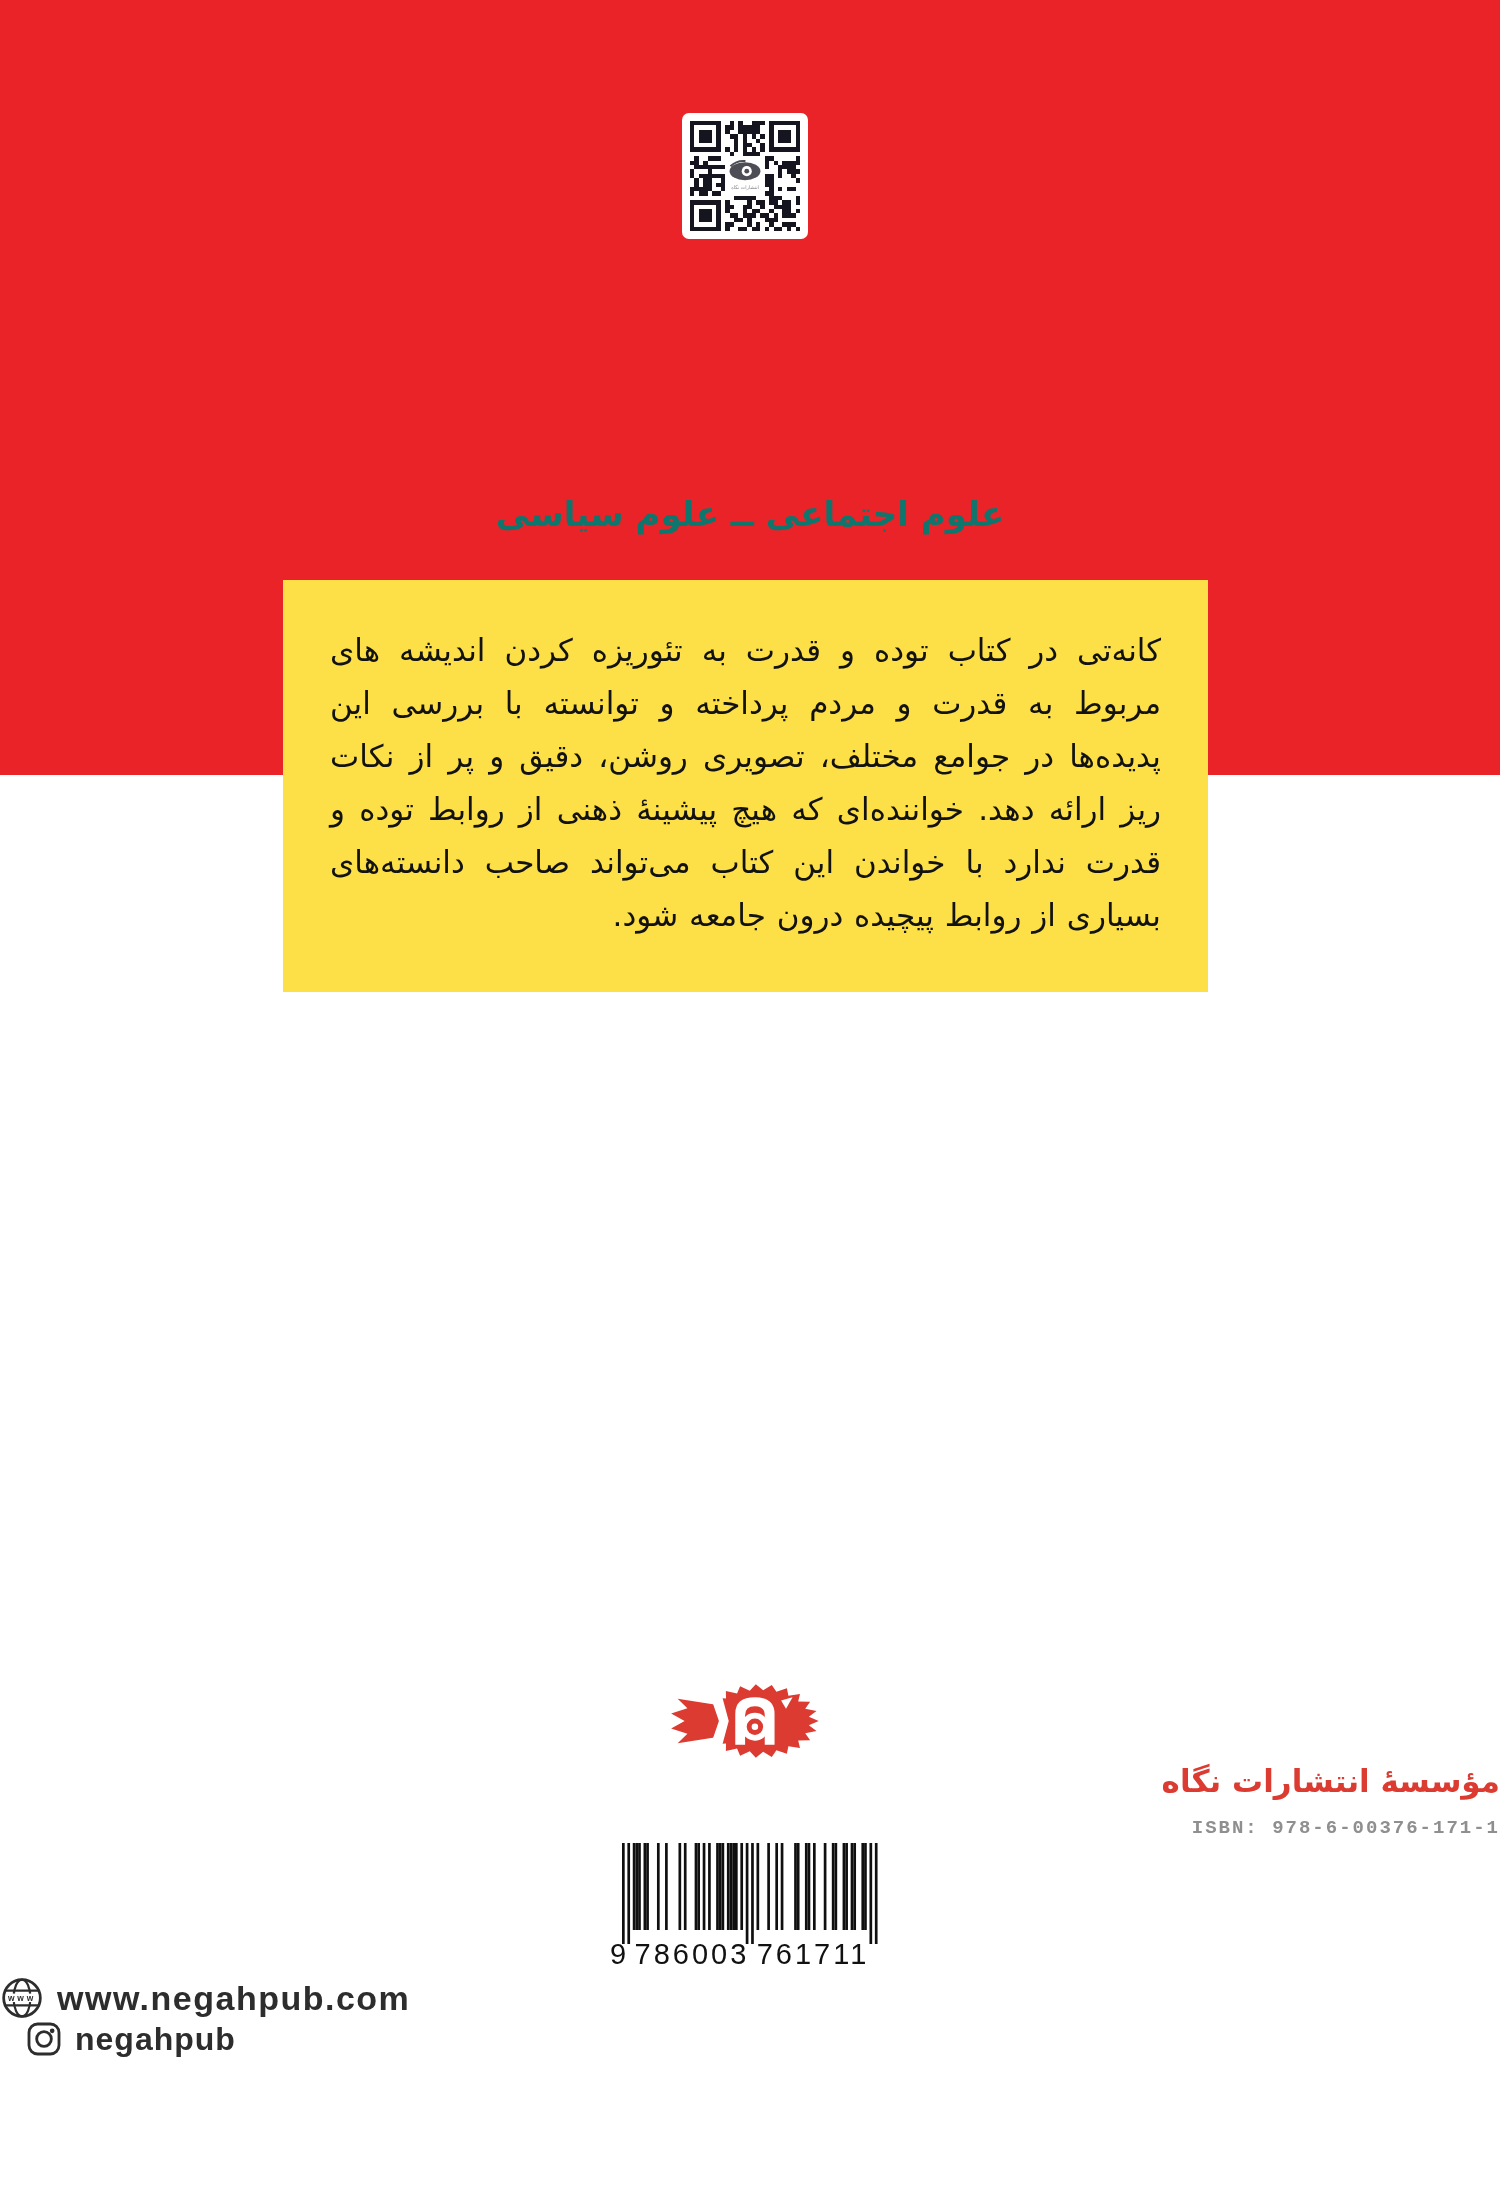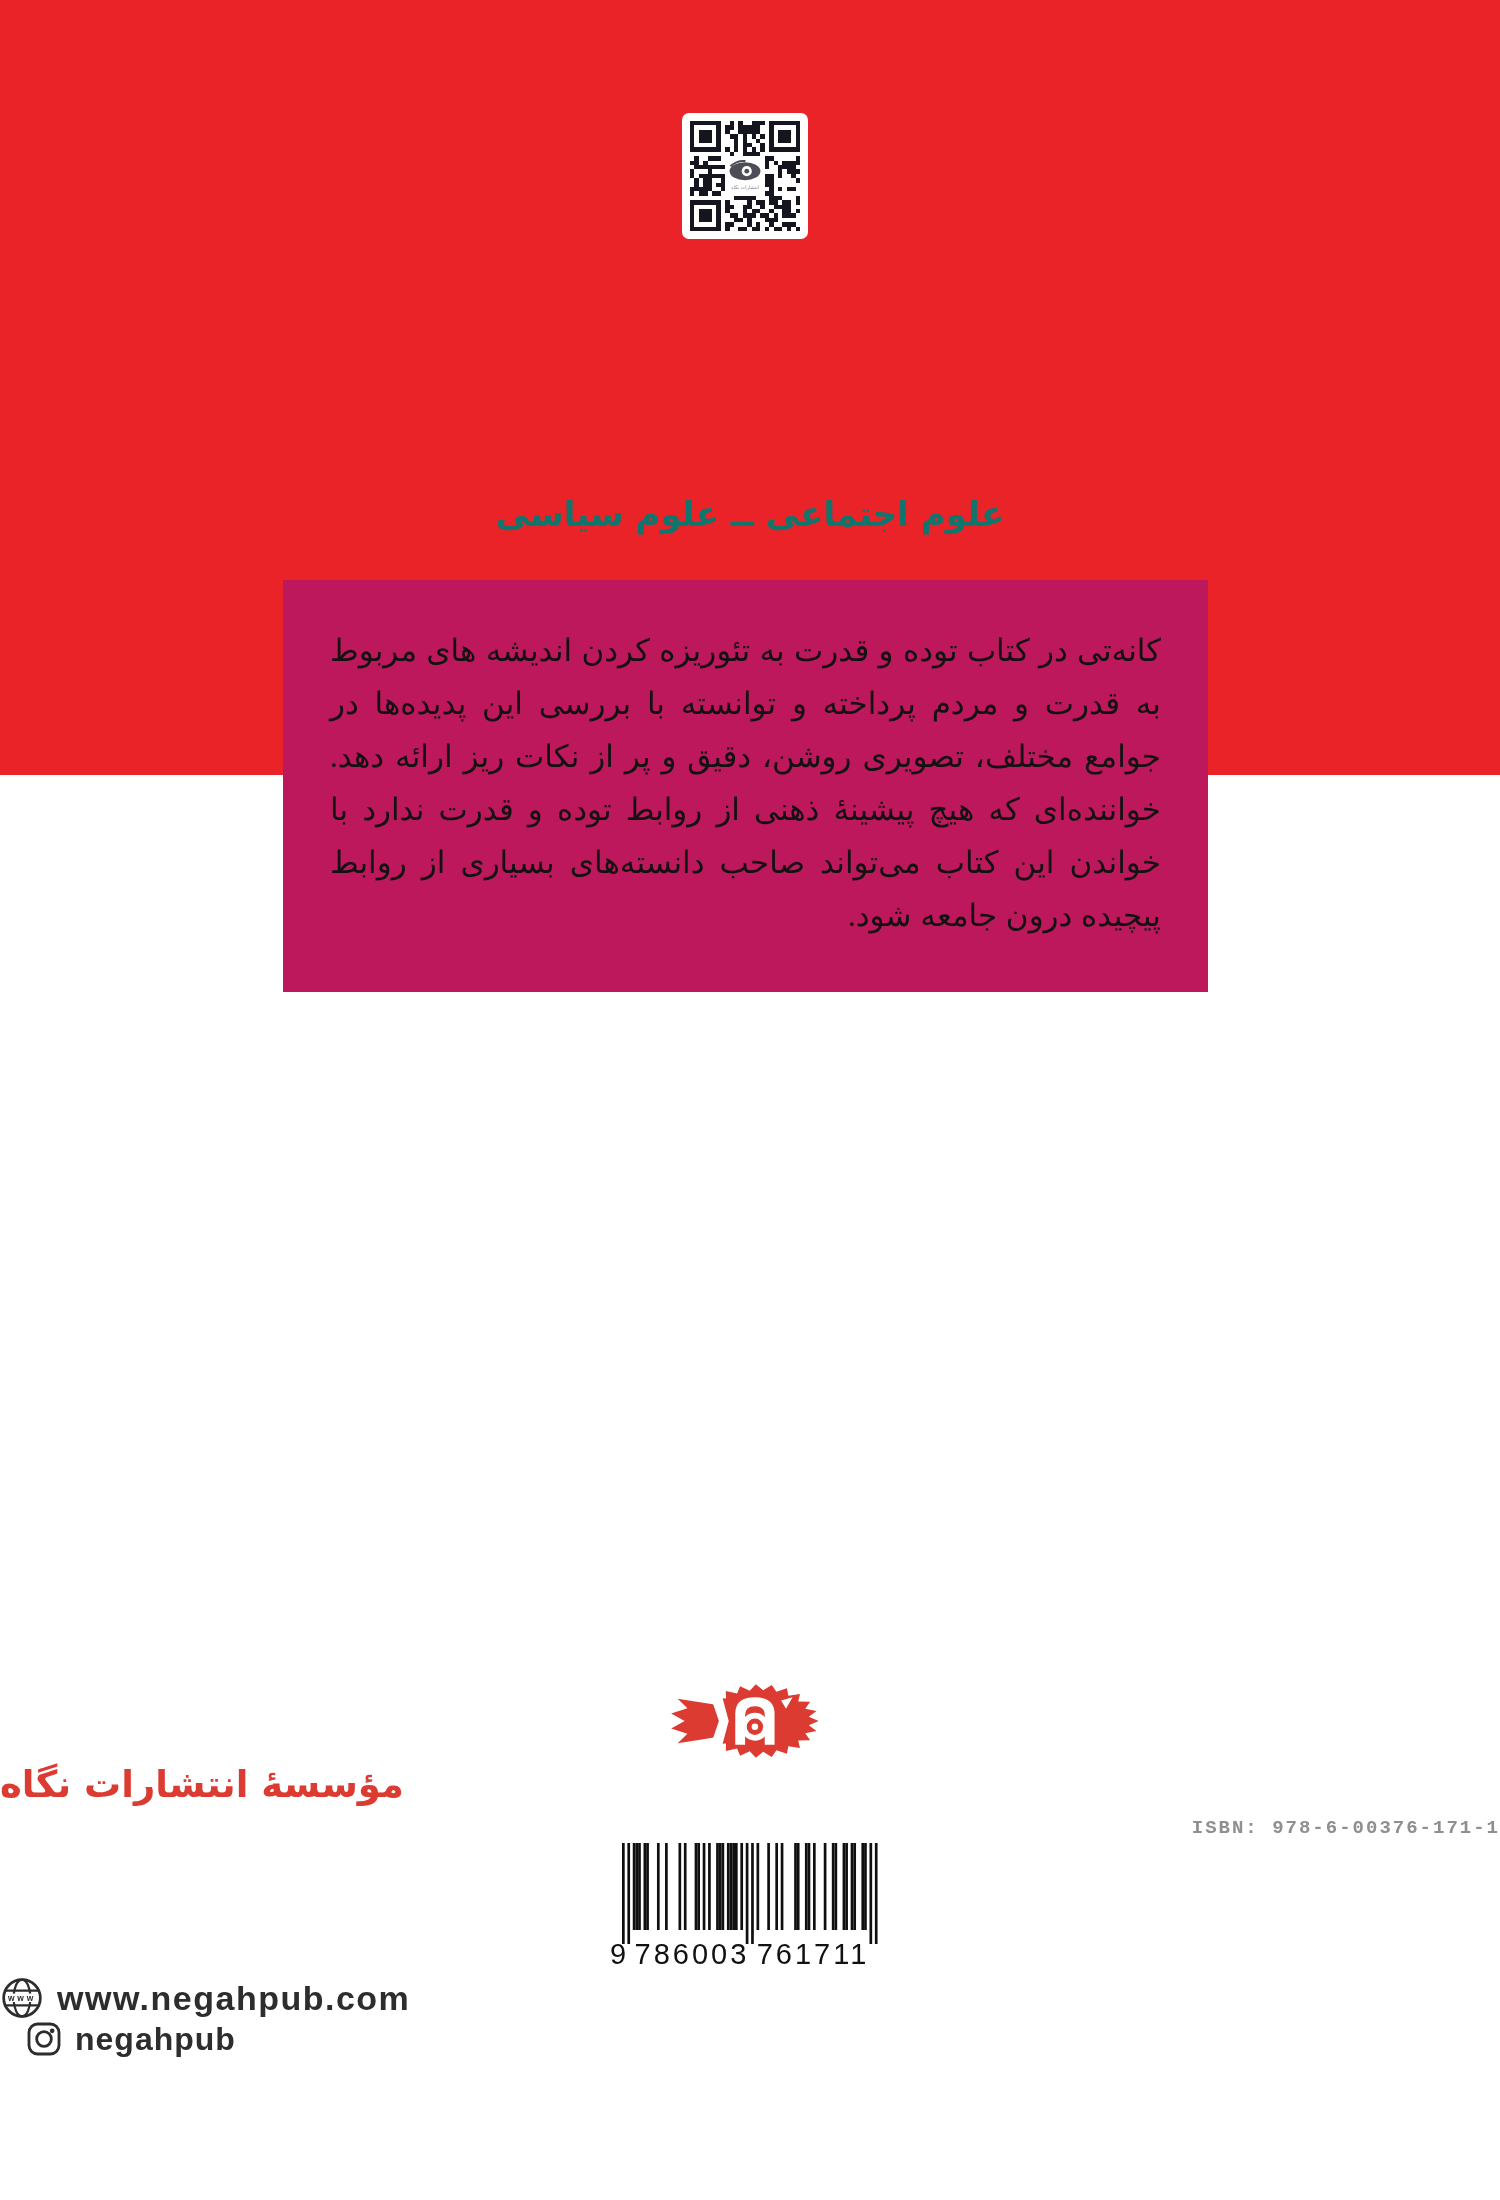--- a/index.html
+++ b/index.html
@@ -20,38 +20,37 @@
   }
   .qr-plate svg { width:110px; height:110px; display:block; }
   .category-label {
     position:absolute; top:494px; left:0; width:100%;
     text-align:center; direction:rtl;
     font-size:34px; font-weight:bold; color:#0f766e;
     letter-spacing:0.5px;
   }
   .desc-box {
     position:absolute; left:283px; top:580px; width:925px; min-height:405px;
-    background:#be185d;
+    background:#fde047;
     padding:44px 47px 50px 47px;
     direction:rtl;
-    font-family:Liberation Serif, serif;
   }
   .desc-text {
     font-size:31px; line-height:53px; color:#121212;
     text-align:justify;
     word-spacing:1px;
   }
   .logo-wrap {
     position:absolute; left:660px; top:1674px; width:180px; height:94px;
   }
   .logo-wrap svg { width:100%; height:100%; display:block; }
   .publisher-name {
     position:absolute; top:1763px; left:0; width:100%;
-    text-align:left; direction:rtl;
-    color:#dc3b31; font-weight:bold; font-size:37px;
+    text-align:right; direction:rtl;
+    color:#dc3b31; font-weight:bold; font-size:31px;
   }
   .isbn-label {
     position:absolute; top:1817px; left:0; width:100%;
     text-align:right;
     font-family:"Liberation Mono", monospace;
     font-size:19px; font-weight:bold; letter-spacing:2px;
     color:#8f8f8f;
   }
   .barcode-wrap {
     position:absolute; left:608px; top:1840px; width:284px; height:130px;

